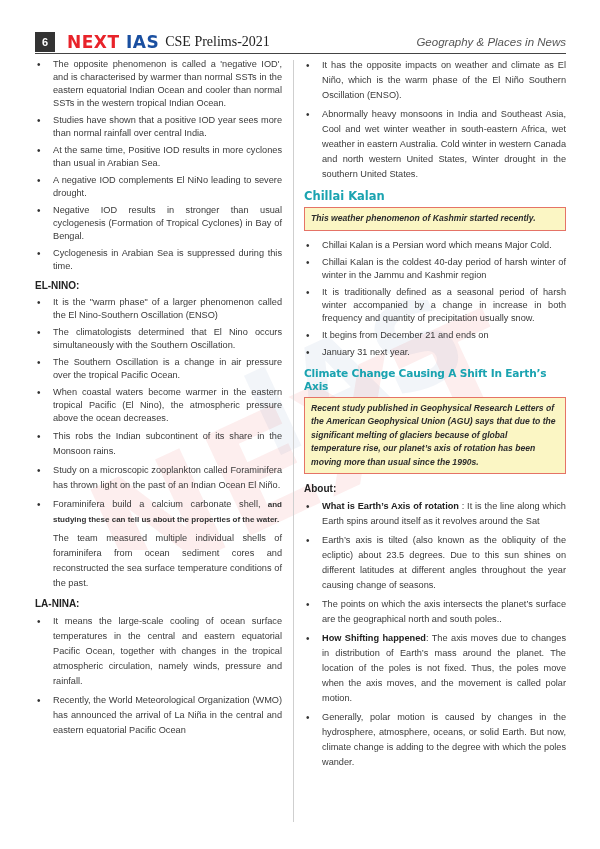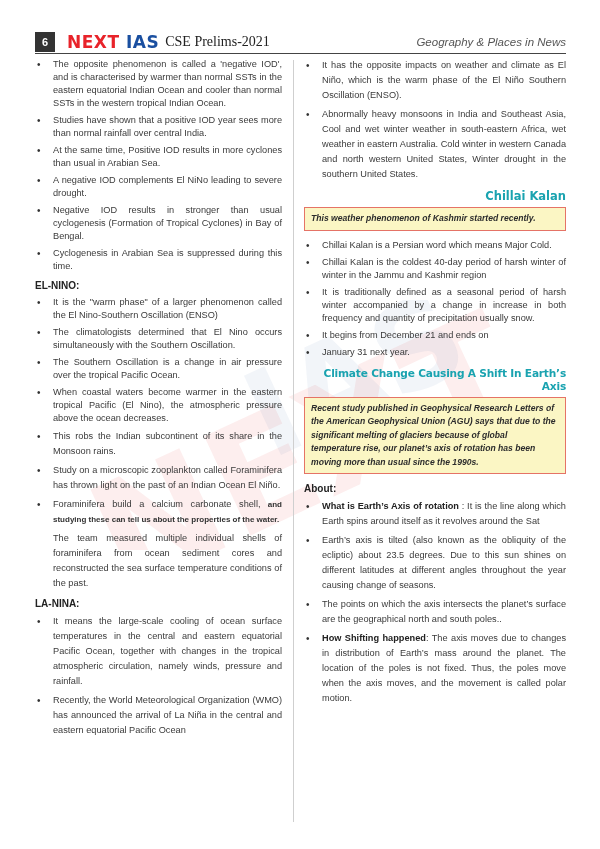--- a/index.html
+++ b/index.html
@@ -21,21 +21,21 @@
   .col-left { left: 35px; width: 247px; }
   .col-right { left: 304px; width: 262px; }
   .divider { position: absolute; left: 293px; top: 60px; width: 1px; height: 762px; background: #cfcfcf; z-index: 1; }
 
   ul.bullets { list-style: none; }
   ul.bullets li { position: relative; padding-left: 18px; text-align: justify; margin-bottom: 4px; }
   ul.bullets li::before { content: "•"; position: absolute; left: 2px; top: 0; font-size: 10px; color: #333; }
   .para { padding-left: 18px; text-align: justify; margin-bottom: 4px; line-height: 15px; }
   .small-bold { font-size: 8px; font-weight: bold; color: #333; }
   .subhead { font-weight: bold; font-size: 10px; color: #222; margin: 6px 0 4px; }
-  .sec-title { font-family: "DejaVu Sans", sans-serif; font-weight: bold; color: #1aa3b0; font-size: 11.5px; margin: 8px 0 4px; text-align: right; }
+  .sec-title { font-family: "DejaVu Sans", sans-serif; font-weight: bold; color: #1aa3b0; font-size: 11.5px; margin: 8px 0 4px; }
   .sec-title.big { font-size: 10.6px; letter-spacing: -0.2px; }
   .callout { background: #fbf6c4; border: 1.5px solid #e57366; padding: 4px 6px; font-style: italic; font-weight: bold; font-size: 8.6px; line-height: 13.5px; color: #2c2c2c; margin-bottom: 8px; }
   b.lead { color: #222; }
   .wide li { line-height: 15px; }
 </style>
 </head>
 <body>
 
 <div class="watermark">
   <svg viewBox="0 0 500 250">
@@ -100,14 +100,15 @@
   </ul>
 
   <div class="sec-title big">Climate Change Causing A Shift In Earth’s Axis</div>
   <div class="callout">Recent study published in Geophysical Research Letters of the American Geophysical Union (AGU) says that due to the significant melting of glaciers because of global temperature rise, our planet’s axis of rotation has been moving more than usual since the 1990s.</div>
   <div class="subhead">About:</div>
   <ul class="bullets wide">
     <li><b class="lead">What is Earth’s Axis of rotation</b><span> : It is the line along which Earth spins around itself as it revolves around the Sat</span></li>
     <li>Earth’s axis is tilted (also known as the obliquity of the ecliptic) about 23.5 degrees. Due to this sun shines on different latitudes at different angles throughout the year causing change of seasons.</li>
     <li>The points on which the axis intersects the planet’s surface are the geographical north and south poles..</li>
     <li><b class="lead">How Shifting happened</b><span>: The axis moves due to changes in distribution of Earth’s mass around the planet. The location of the poles is not fixed. Thus, the poles move when the axis moves, and the movement is called polar motion.</span></li>
+    <li>Generally, polar motion is caused by changes in the hydrosphere, atmosphere, oceans, or solid Earth. But now, climate change is adding to the degree with which the poles wander.</li>
   </ul>
 </div>
 
 </body></html>

